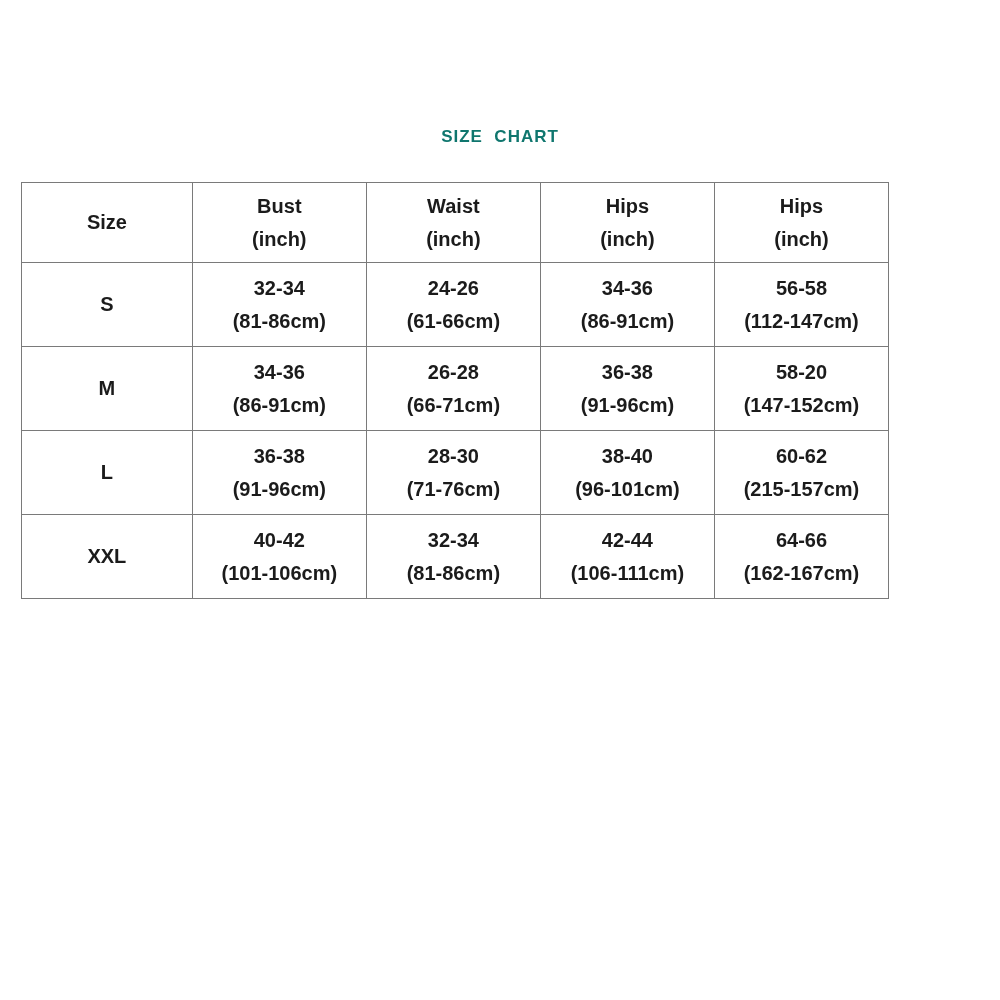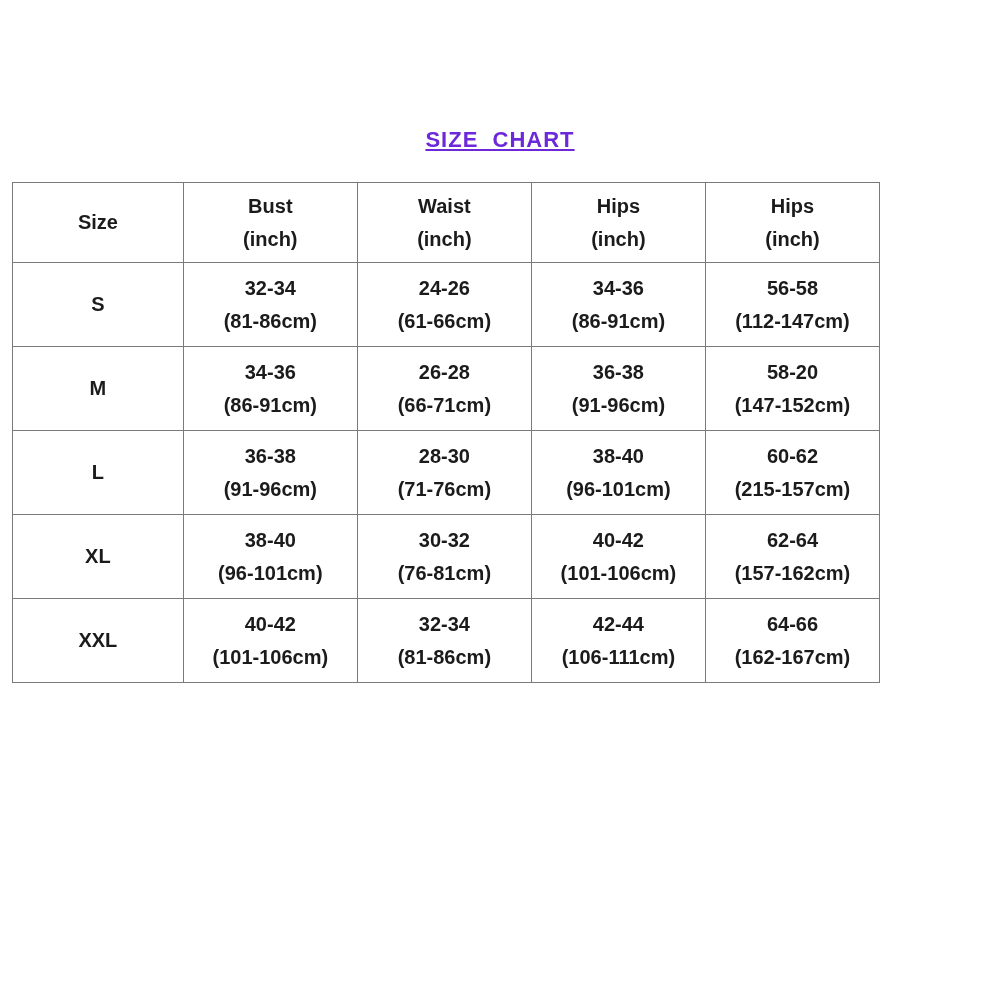--- a/index.html
+++ b/index.html
@@ -16,31 +16,30 @@
     height: 1000px;
     background: #ffffff;
     overflow: hidden;
   }
   .chart-title {
     position: absolute;
     top: 127px;
     left: 0;
     width: 100%;
     text-align: center;
-    font-size: 22px;
+    font-size: 17px;
     font-weight: bold;
     letter-spacing: 1px;
     white-space: pre;
-    color: #6d28d9;
-    text-decoration: underline;
+    color: #0f766e;
   }
   table.size-table {
     position: absolute;
     top: 182px;
-    left: 12px;
+    left: 21px;
     width: 868px;
     border-collapse: collapse;
     table-layout: fixed;
     background: #ffffff;
   }
   table.size-table col.c-size  { width: 19.7%; }
   table.size-table col.c-meas  { width: 20.075%; }
   th, td {
     border: 1px solid #7a7a7a;
     text-align: center;
@@ -146,39 +145,20 @@
         <td>
           <div class="line">38-40</div>
           <div class="line">(96-101cm)</div>
         </td>
         <td>
           <div class="line">60-62</div>
           <div class="line">(215-157cm)</div>
         </td>
       </tr>
       <tr>
-        <td>XL</td>
-        <td>
-          <div class="line">38-40</div>
-          <div class="line">(96-101cm)</div>
-        </td>
-        <td>
-          <div class="line">30-32</div>
-          <div class="line">(76-81cm)</div>
-        </td>
-        <td>
-          <div class="line">40-42</div>
-          <div class="line">(101-106cm)</div>
-        </td>
-        <td>
-          <div class="line">62-64</div>
-          <div class="line">(157-162cm)</div>
-        </td>
-      </tr>
-      <tr>
         <td>XXL</td>
         <td>
           <div class="line">40-42</div>
           <div class="line">(101-106cm)</div>
         </td>
         <td>
           <div class="line">32-34</div>
           <div class="line">(81-86cm)</div>
         </td>
         <td>

